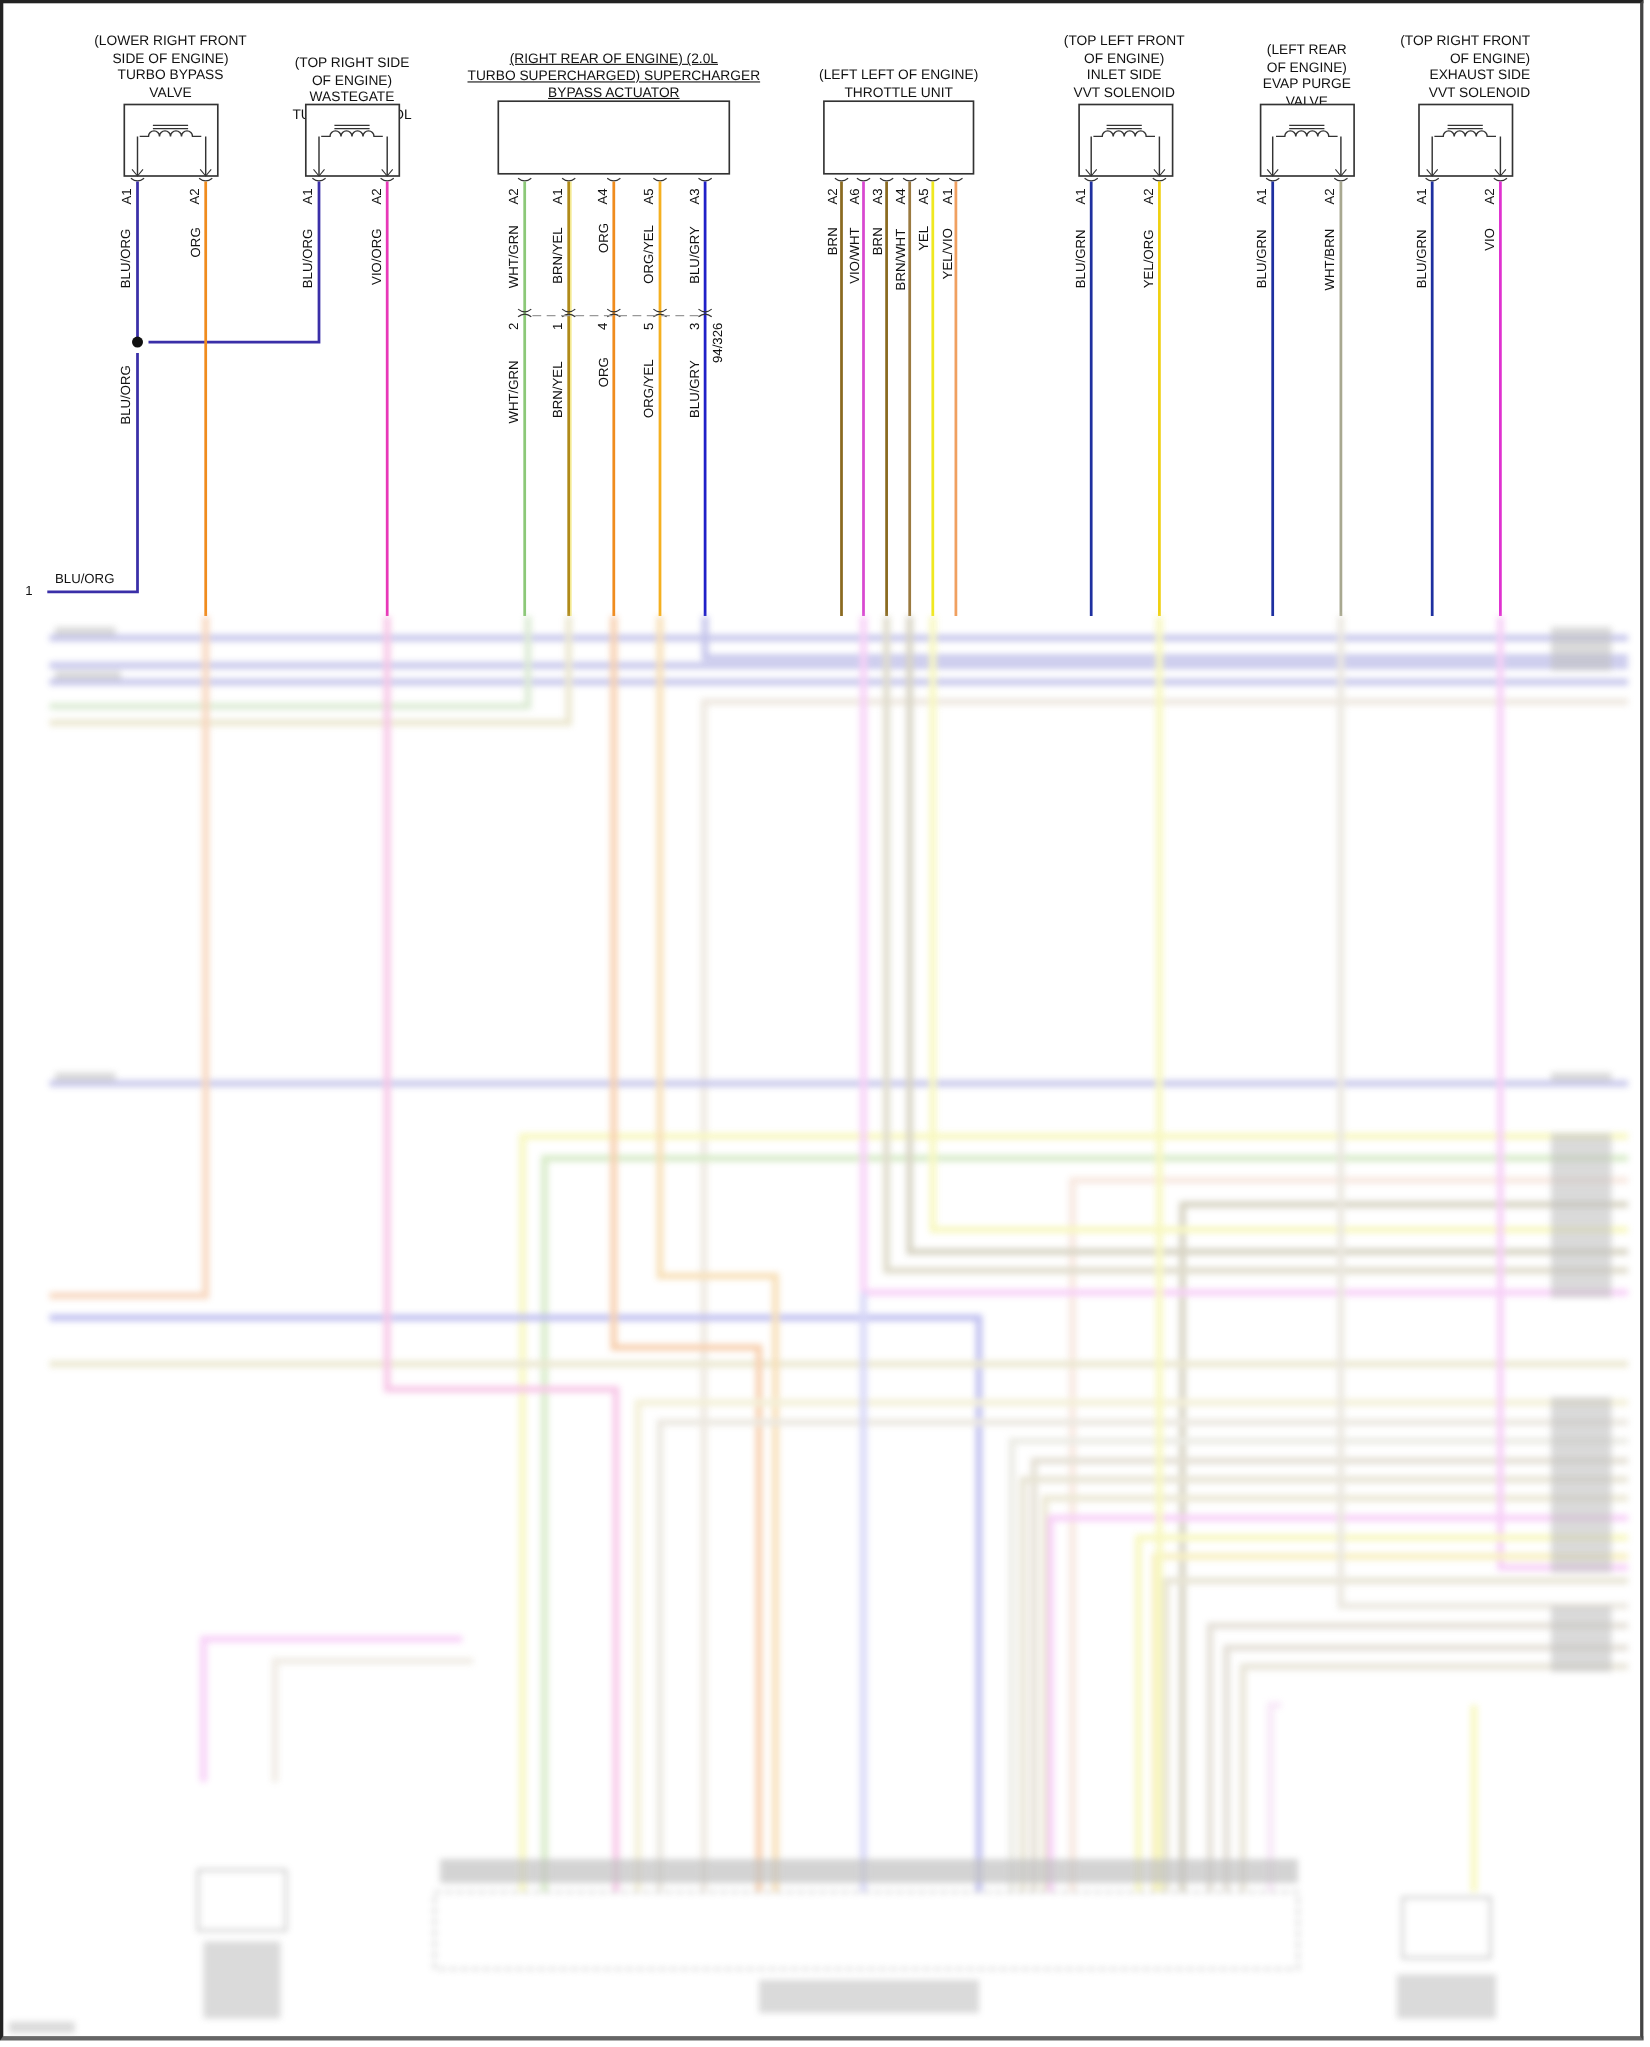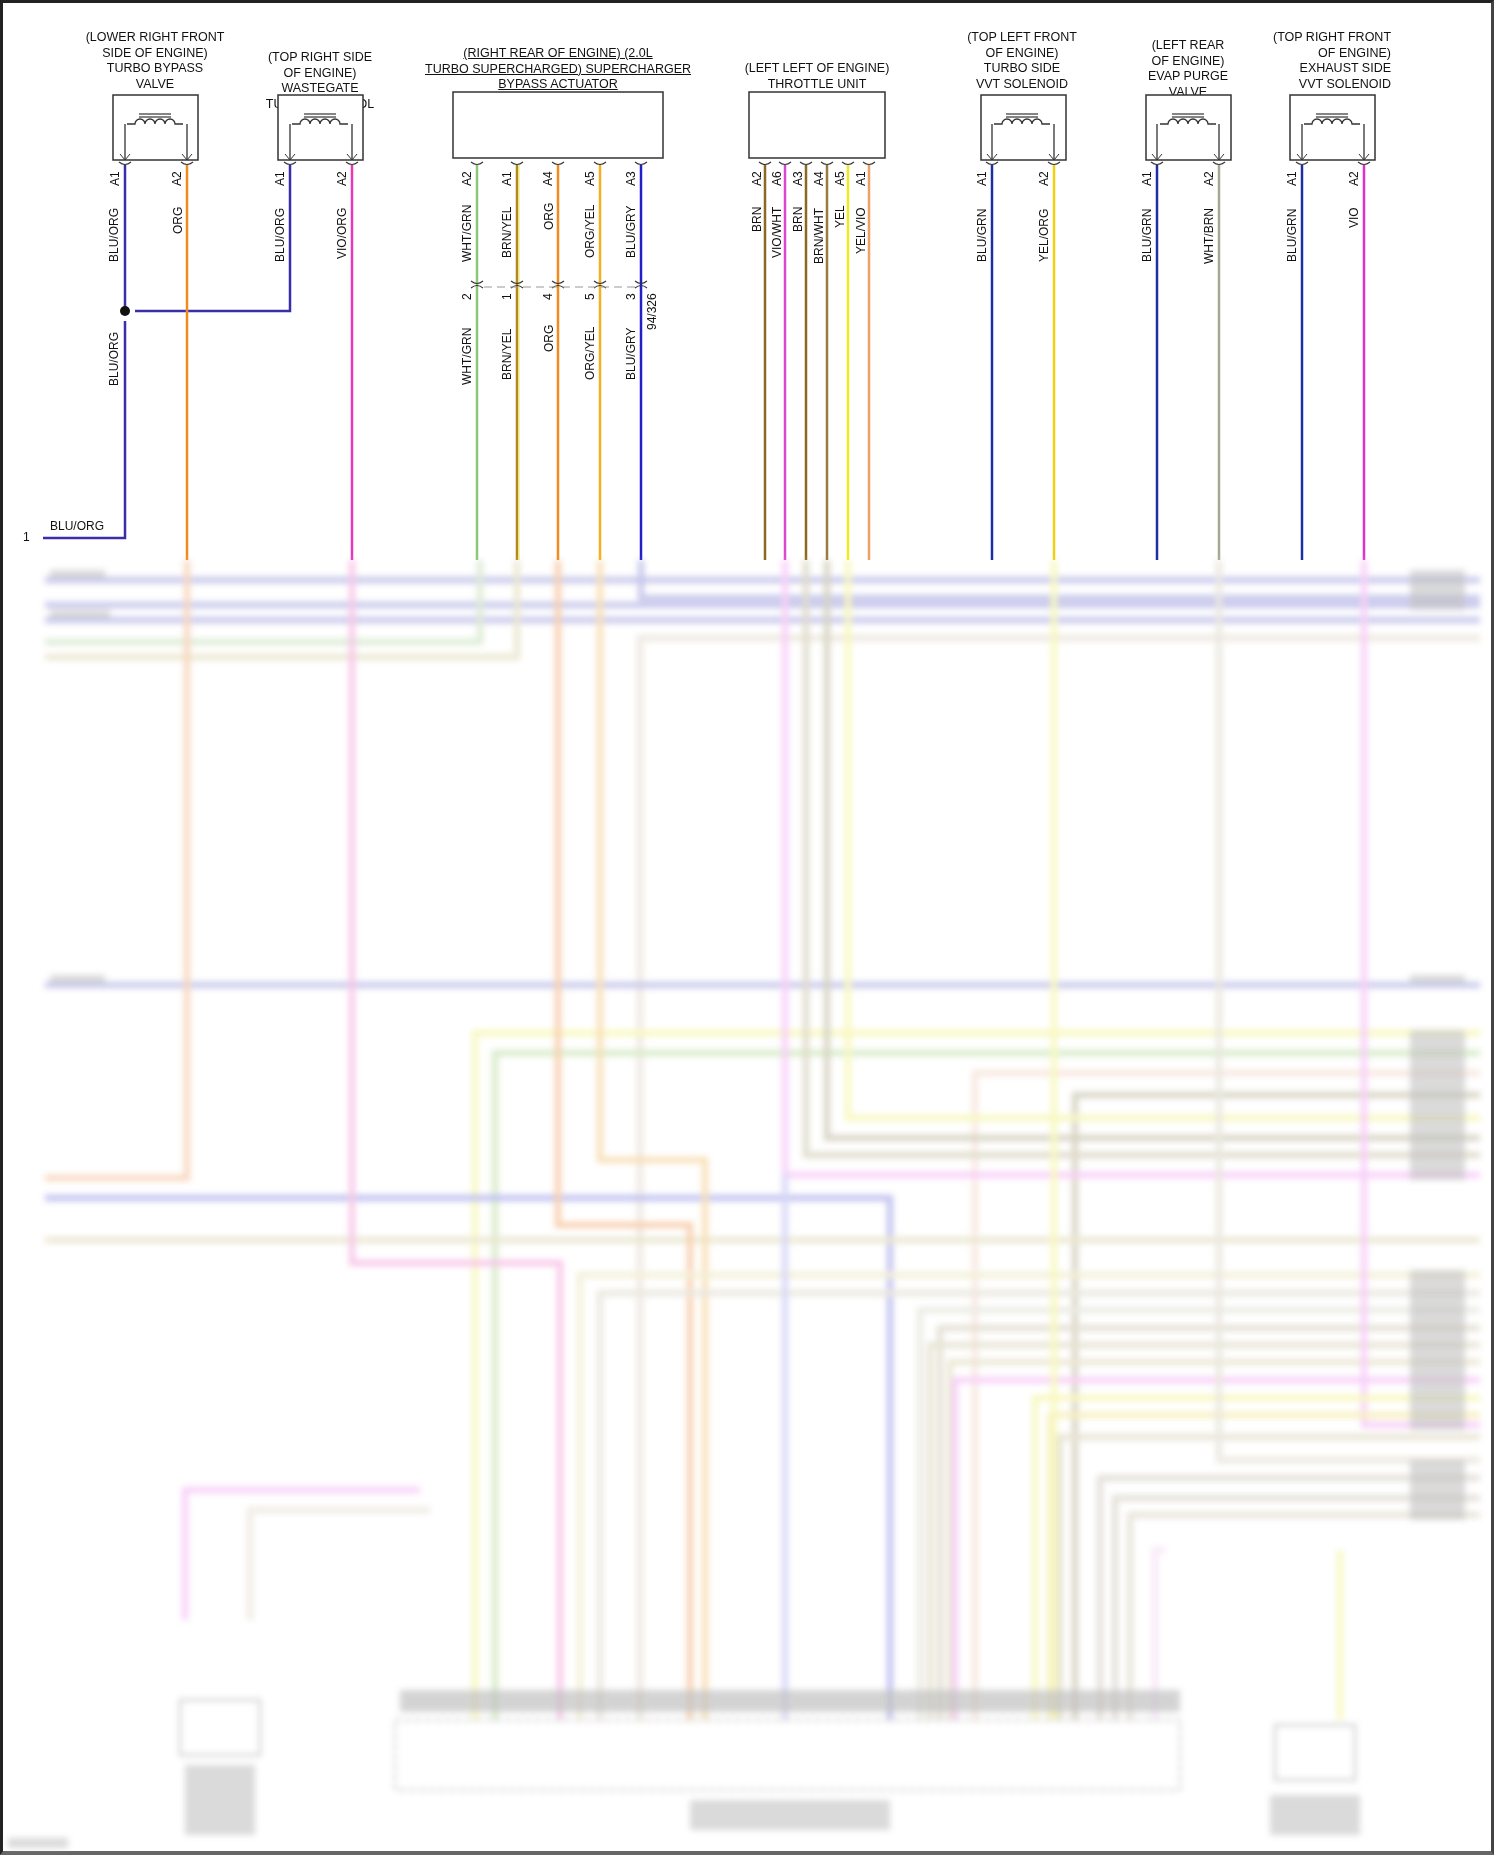--- a/index.html
+++ b/index.html
@@ -26,21 +26,21 @@
 WASTEGATE
 TURBO CONTROL
 VALVE</div>
 <div class="comp-title" style="left:558px;top:46px;text-decoration:underline;">(RIGHT REAR OF ENGINE) (2.0L
 TURBO SUPERCHARGED) SUPERCHARGER
 BYPASS ACTUATOR</div>
 <div class="comp-title" style="left:817px;top:61px;">(LEFT LEFT OF ENGINE)
 THROTTLE UNIT</div>
 <div class="comp-title" style="left:1022px;top:30px;">(TOP LEFT FRONT
 OF ENGINE)
-TURBO SIDE
+INLET SIDE
 VVT SOLENOID</div>
 <div class="comp-title" style="left:1188px;top:38px;">(LEFT REAR
 OF ENGINE)
 EVAP PURGE
 VALVE</div>
 <div class="comp-title" style="left:1332px;top:30px;text-align:right;">(TOP RIGHT FRONT
 OF ENGINE)
 EXHAUST SIDE
 VVT SOLENOID</div>
 

